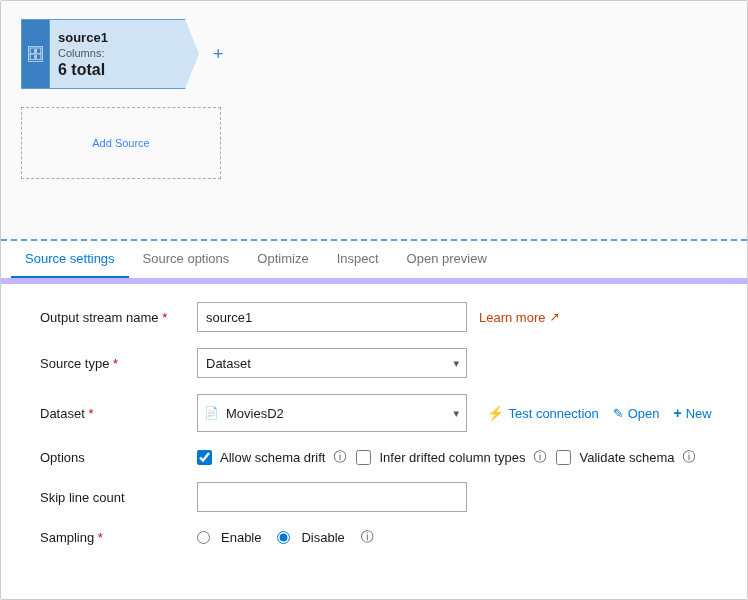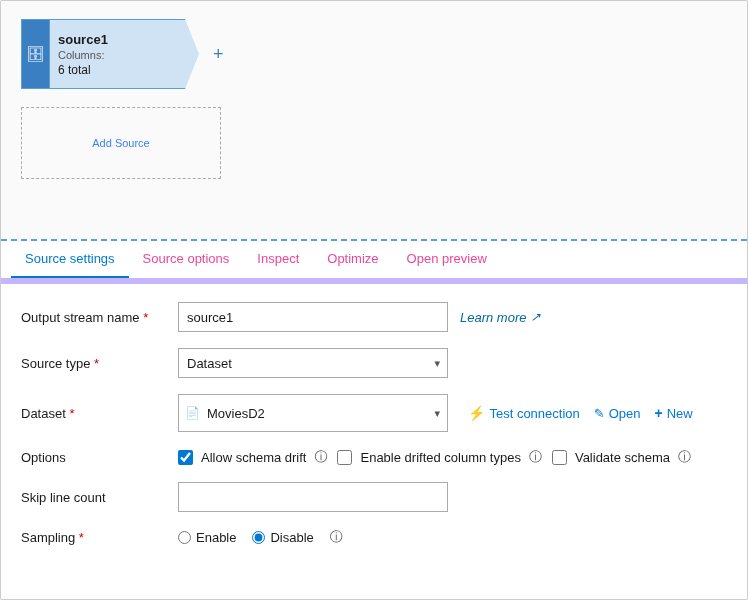--- a/index.html
+++ b/index.html
@@ -74,22 +74,22 @@
     .node-title {
       font-size: 13px;
       font-weight: 600;
       color: #1a1a1a;
     }
     .node-subtitle {
       font-size: 11px;
       color: #555;
     }
     .node-count {
-      font-size: 12px;
-      font-weight: 400;
+      font-size: 16px;
+      font-weight: 700;
       color: #1a1a1a;
     }
     .node-plus {
       font-size: 18px;
       color: #3a7fc1;
       align-self: center;
       margin-left: 4px;
     }
     .add-source-box {
       border: 1.5px dashed #aaa;
@@ -111,21 +111,21 @@
       display: flex;
       gap: 0;
       padding: 0 10px;
       background: #fff;
       flex: 0 0 auto;
     }
     .tab {
       padding: 10px 14px;
       cursor: pointer;
       font-size: 13px;
-      color: #ec4899;
+      color: #737373;
       border-bottom: 2px solid transparent;
       white-space: nowrap;
     }
     .tab.active {
       color: #0078d4;
       border-bottom: 2px solid #0078d4;
       font-weight: 500;
     }
     .form-area {
       flex: 1;
@@ -137,20 +137,21 @@
       display: flex;
       align-items: center;
       margin-bottom: 16px;
       gap: 12px;
     }
     .form-label {
       width: 145px;
       font-size: 13px;
       color: #1a1a1a;
       flex-shrink: 0;
+      margin-left: 19px;
     }
     .required {
       color: #c00;
     }
     .form-input {
       width: 270px;
       height: 30px;
       border: 1px solid #aaa;
       padding: 4px 8px;
       font-size: 13px;
@@ -210,28 +211,27 @@
     .dataset-chevron {
       position: absolute;
       right: 8px;
       top: 50%;
       transform: translateY(-50%);
       pointer-events: none;
       color: #555;
       font-size: 11px;
     }
     .link-more {
-      color: #0369a1;
+      color: #c2410c;
       font-size: 13px;
       text-decoration: none;
       display: flex;
       align-items: center;
       gap: 4px;
       cursor: pointer;
-      font-style: italic;
     }
     .dataset-actions {
       display: flex;
       align-items: center;
       gap: 14px;
       margin-left: 8px;
     }
     .action-btn {
       display: flex;
       align-items: center;
@@ -266,21 +266,21 @@
       cursor: pointer;
     }
     .radio-row {
       display: flex;
       align-items: center;
       gap: 16px;
     }
     .radio-option {
       display: flex;
       align-items: center;
-      gap: 5px;
+      gap: 11px;
       font-size: 13px;
       color: #1a1a1a;
       cursor: pointer;
     }
     .radio-option input[type="radio"] {
       accent-color: #0078d4;
       cursor: pointer;
     }
   </style>
 </head>
@@ -307,22 +307,22 @@
     </div>
 
     <div class="add-source-box">
       <span class="add-source-label">Add Source</span>
     </div>
   </div>
 
   <div class="tabs-container">
     <div class="tab active">Source settings</div>
     <div class="tab">Source options</div>
+    <div class="tab">Optimize</div>
     <div class="tab">Inspect</div>
-    <div class="tab">Optimize</div>
     <div class="tab">Open preview</div>
   </div>
 
   <div class="form-area">
 
     <div class="form-row">
       <span class="form-label">
         <span>Output stream name</span>
         <span class="required"> *</span>
       </span>
@@ -378,21 +378,21 @@
     <div class="form-row" style="align-items: flex-start;">
       <span class="form-label" style="padding-top:2px;">Options</span>
       <div class="options-col">
         <div class="checkbox-row">
           <input type="checkbox" id="allow-schema-drift" checked="" style="">
           <label for="allow-schema-drift">Allow schema drift</label>
           <span class="info-icon">ⓘ</span>
         </div>
         <div class="checkbox-row">
           <input type="checkbox" id="infer-drifted" style="">
-          <label for="infer-drifted">Enable drifted column types</label>
+          <label for="infer-drifted">Infer drifted column types</label>
           <span class="info-icon">ⓘ</span>
         </div>
         <div class="checkbox-row">
           <input type="checkbox" id="validate-schema" style="">
           <label for="validate-schema">Validate schema</label>
           <span class="info-icon">ⓘ</span>
         </div>
       </div>
     </div>
 

